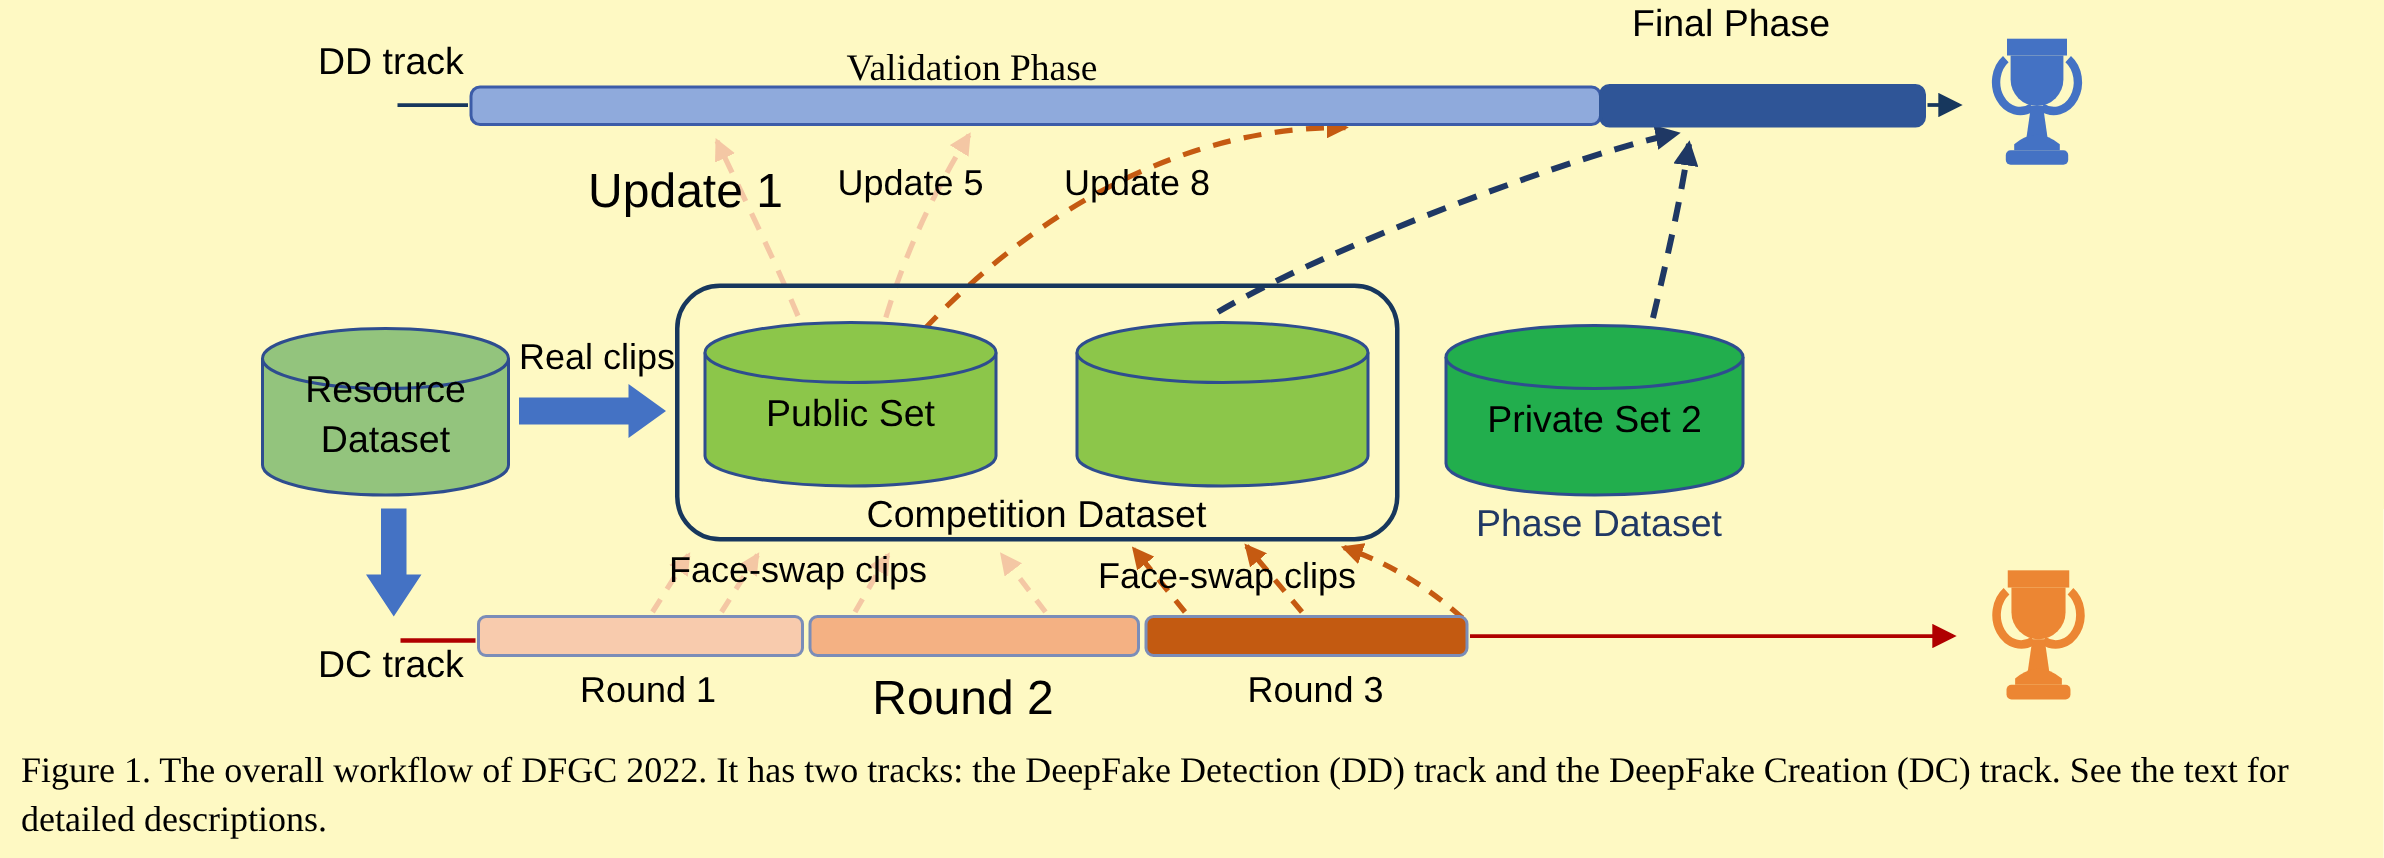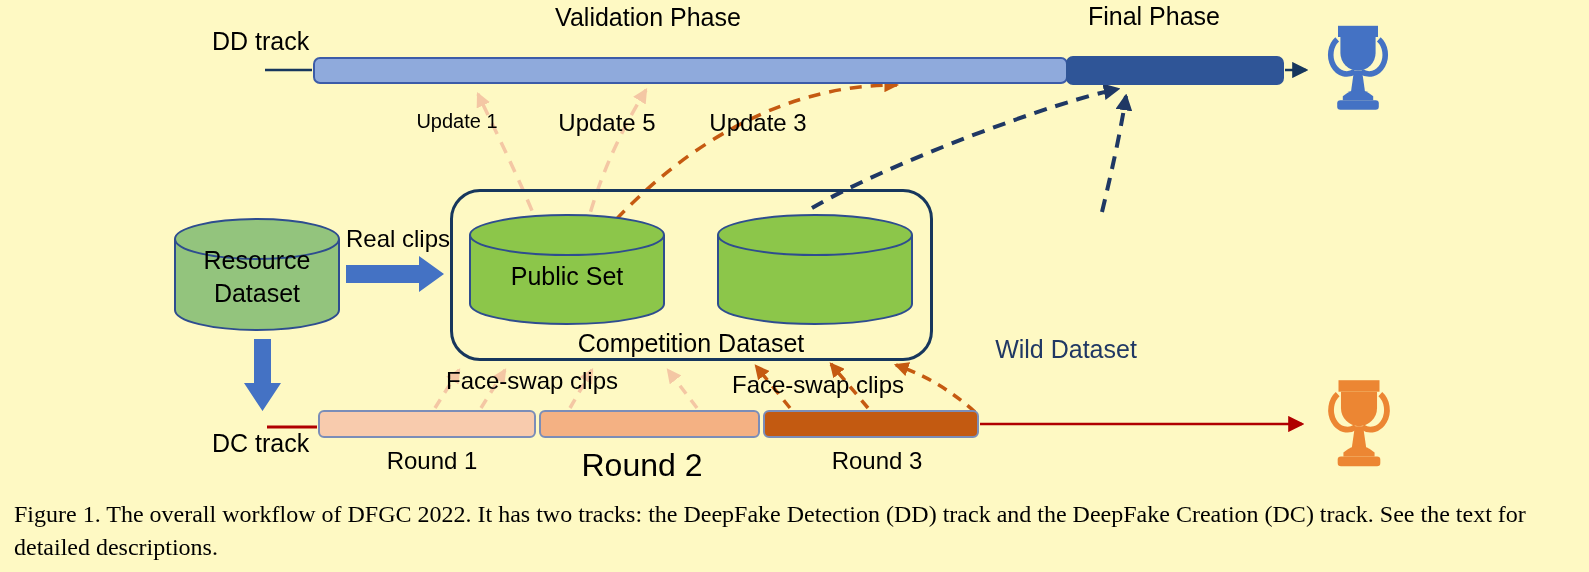--- a/index.html
+++ b/index.html
@@ -82,29 +82,29 @@
     <path d="M481,408 L505,370" stroke="#F4C7A4" stroke-width="3.5" fill="none" stroke-dasharray="10 8" marker-end="url(#mPeach)"></path>
     <path d="M570,408 L592,370" stroke="#F4C7A4" stroke-width="3.5" fill="none" stroke-dasharray="10 8" marker-end="url(#mPeach)"></path>
     <path d="M697,408 L668,370" stroke="#F4C7A4" stroke-width="3.5" fill="none" stroke-dasharray="10 8" marker-end="url(#mPeach)"></path>
     <path d="M790,408 L756,366" stroke="#C55A11" stroke-width="3.5" fill="none" stroke-dasharray="10 8" marker-end="url(#mOrange)"></path>
     <path d="M868,408 L831,364" stroke="#C55A11" stroke-width="3.5" fill="none" stroke-dasharray="10 8" marker-end="url(#mOrange)"></path>
     <path d="M975,412 C948,388 922,374 896,365" stroke="#C55A11" stroke-width="3.5" fill="none" stroke-dasharray="10 8" marker-end="url(#mOrange)"></path>
   </svg>
 
   <div class="lbl" style="left:212px;top:28px;">DD track</div>
 
-  <div class="lbl ctr" style="left:648px;top:4px;">Validation Phase</div>
+  <div class="lbl ctr" style="left:648px;top:32px;font-family:Liberation Serif, serif;">Validation Phase</div>
   <div class="lbl ctr" style="left:1154px;top:3px;text-align:center;">Final Phase</div>
 
   <div class="bar bar-validation"></div>
   <div class="bar bar-final"></div>
 
-  <div class="lbl ctr" style="left:457px;top:110px;font-size:20px;">Update 1</div>
+  <div class="lbl ctr" style="left:457px;top:110px;font-size:32px;">Update 1</div>
   <div class="lbl ctr" style="left:607px;top:110px;font-size:24px;">Update 5</div>
-  <div class="lbl ctr" style="left:758px;top:110px;font-size:24px;">Update 3</div>
+  <div class="lbl ctr" style="left:758px;top:110px;font-size:24px;">Update 8</div>
 
   <svg class="abs" style="left:1318px;top:24px;" width="80" height="90" viewBox="0 0 100 112">
     <g fill="#4472C4">
       <rect x="25" y="2" width="50" height="14"></rect>
       <path d="M28,16 h44 v20 a22,22 0 0 1 -44,0 z"></path>
       <path d="M24,19 a20,24 0 0 0 22,40" stroke="#4472C4" stroke-width="7" fill="none"></path>
       <path d="M76,19 a20,24 0 0 1 -22,40" stroke="#4472C4" stroke-width="7" fill="none"></path>
       <path d="M45,58 h10 l4,28 h-18 z"></path>
       <path d="M31,90 q19,-16 38,0 l0,5 h-38 z"></path>
       <rect x="24" y="95" width="52" height="12" rx="4"></rect>
@@ -134,22 +134,29 @@
 
   <div class="cyl" style="left:716px;top:212px;width:198px;height:116px;">
     <svg width="198" height="116" viewBox="0 0 198 116">
       <path class="cyl-body-green2" d="M2,23 v69 a97,20 0 0 0 194,0 v-69"></path>
       <ellipse class="cyl-body-green2" cx="99" cy="23" rx="97" ry="20"></ellipse>
     </svg>
   </div>
 
   <div class="lbl ctr" style="left:691px;top:330px;">Competition Dataset</div>
 
+  <div class="cyl" style="left:962px;top:214px;width:202px;height:120px;">
+    <svg width="202" height="120" viewBox="0 0 202 120">
+      <path class="cyl-body-green3" d="M2,24 v71 a99,21 0 0 0 198,0 v-71"></path>
+      <ellipse class="cyl-body-green3" cx="101" cy="24" rx="99" ry="21"></ellipse>
+    </svg>
+    <div class="cyl-lbl" style="top:52px;">Private Set 2</div>
+  </div>
 
-  <div class="lbl ctr" style="left:1066px;top:336px;color:#203864;">Wild Dataset</div>
+  <div class="lbl ctr" style="left:1066px;top:336px;color:#203864;">Phase Dataset</div>
 
   <div class="lbl ctr" style="left:532px;top:368px;font-size:24px;">Face-swap clips</div>
   <div class="lbl ctr" style="left:818px;top:372px;font-size:24px;">Face-swap clips</div>
 
   <div class="lbl" style="left:212px;top:430px;">DC track</div>
 
   <div class="bar bar-round bar-r1"></div>
   <div class="bar bar-round bar-r2"></div>
   <div class="bar bar-round bar-r3"></div>
 

